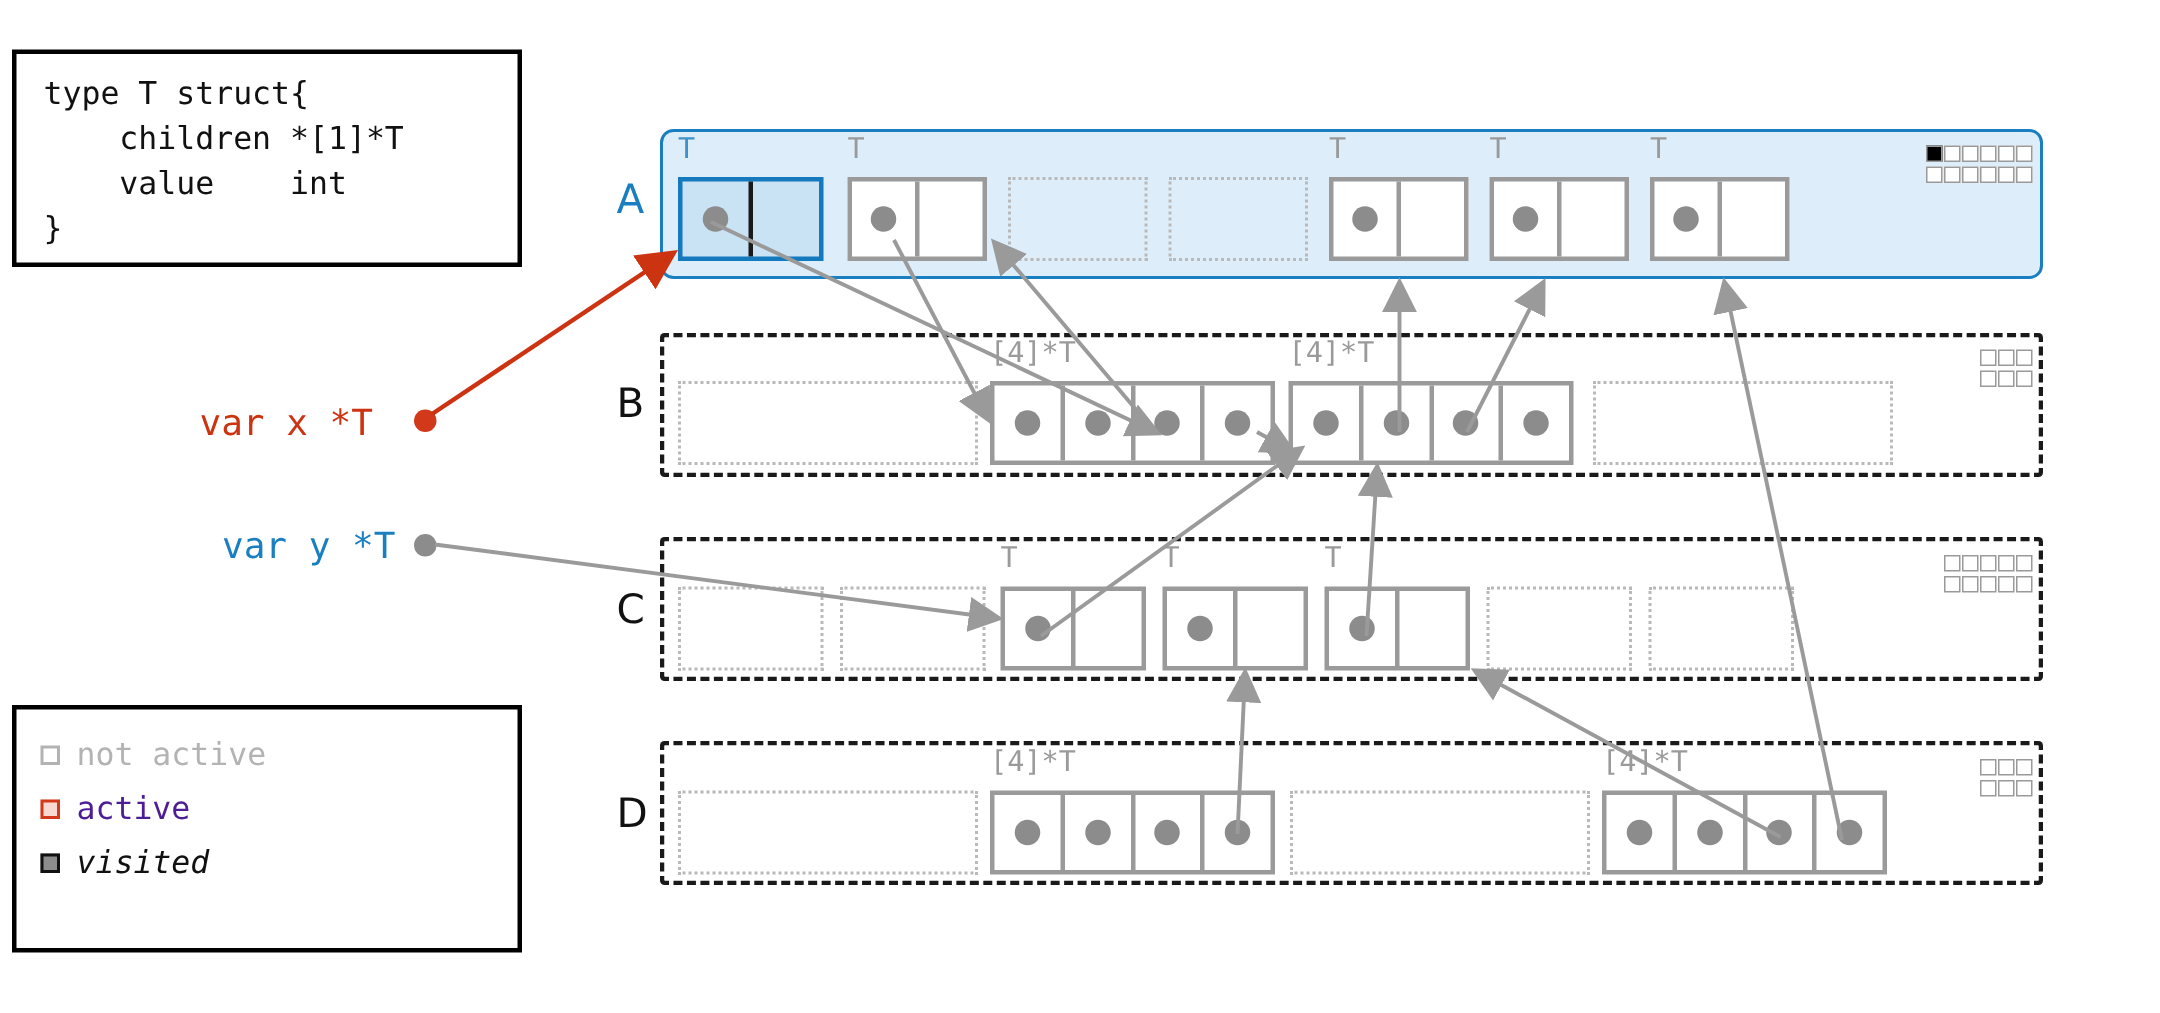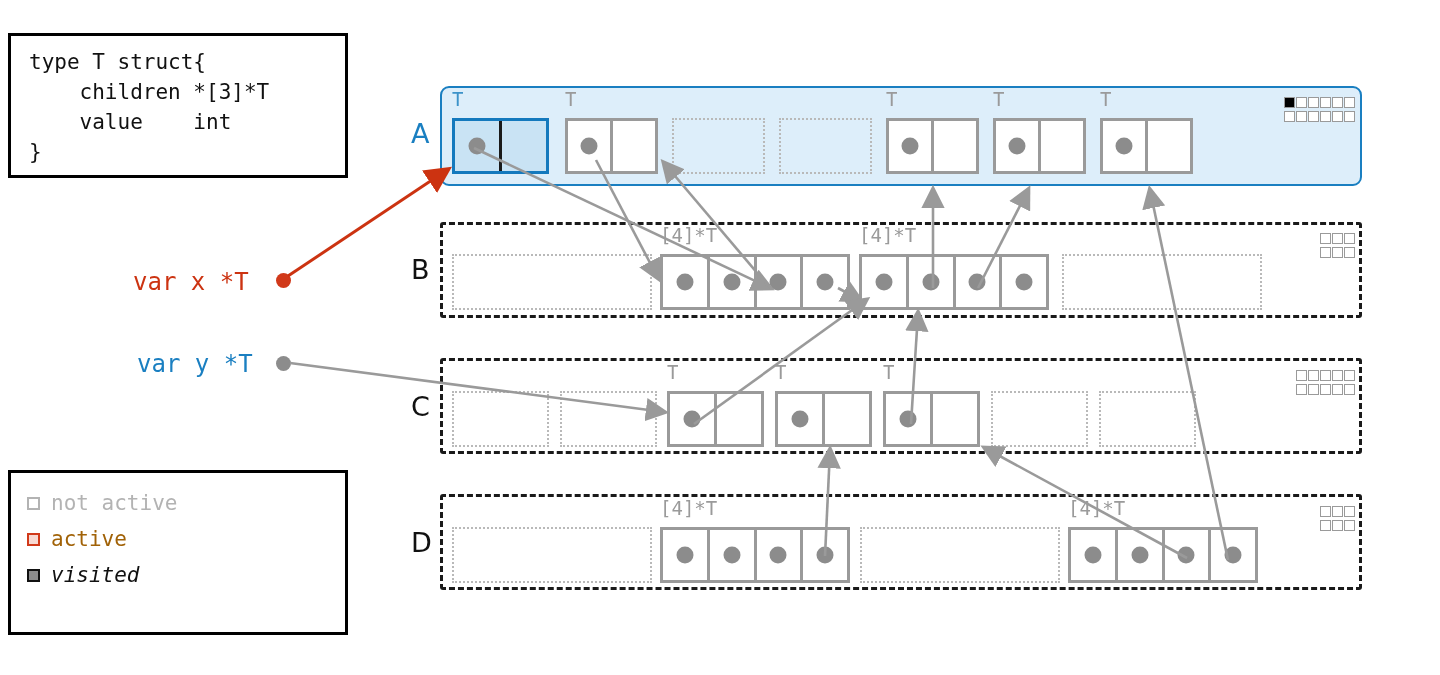--- a/index.html
+++ b/index.html
@@ -20,21 +20,21 @@
   .legend-row{display:flex;align-items:center;height:36px;font-size:21px;
      font-family:"DejaVu Sans Mono","Liberation Mono",monospace;}
   .legend-swatch{width:13px;height:13px;box-sizing:border-box;
      border:2px solid #999;margin-right:11px;flex:0 0 auto;}
 
   
   .var-label{position:absolute;font-size:24px;
      font-family:"DejaVu Sans Mono","Liberation Mono",monospace;
      white-space:nowrap;}
   #var-x-label{left:133px;top:268px;color:#cc3311;}
-  #var-y-label{left:137px;top:350px;color:#1a7fc1;}
+  #var-y-label{left:148px;top:350px;color:#1a7fc1;}
   .var-dot{position:absolute;width:15px;height:15px;border-radius:50%;}
   #var-x-dot{left:276px;top:273px;background:#d1391a;}
   #var-y-dot{left:276px;top:356px;background:#8c8c8c;}
 
   
   .row-label{position:absolute;font-size:27px;color:#111;
      font-family:"DejaVu Sans","Liberation Sans",sans-serif;}
   #lbl-A{left:411px;top:118px;color:#1a7fc1;}
   #lbl-B{left:411px;top:254px;}
   #lbl-C{left:411px;top:391px;}
@@ -75,33 +75,33 @@
   .mini-cell.filled{background:#000;}
 
   svg#wires{position:absolute;left:0;top:0;width:1440px;height:675px;
      pointer-events:none;}
 </style>
 </head>
 <body>
 
 <div id="code-box">
   <pre>type T struct{
-    children *[3]*T
+    children *[1]*T
     value    int
 }</pre>
 </div>
 
 <div id="legend-box">
   <div class="legend-row">
     <span class="legend-swatch" style="border-color:#b3b3b3;background:#ffffff;"></span>
     <span style="color:#b3b3b3;">not active</span>
   </div>
   <div class="legend-row">
     <span class="legend-swatch" style="border-color:#d1391a;background:#f8d9d2;"></span>
-    <span style="color:#a16207;">active</span>
+    <span style="color:#4c1d95;">active</span>
   </div>
   <div class="legend-row">
     <span class="legend-swatch" style="border-color:#111111;background:#8c8c8c;"></span>
     <span style="color:#111111;font-style:italic;">visited</span>
   </div>
 </div>
 
 <div class="var-label" id="var-x-label">var x *T</div>
 <div class="var-dot" id="var-x-dot"></div>
 <div class="var-label" id="var-y-label">var y *T</div>

